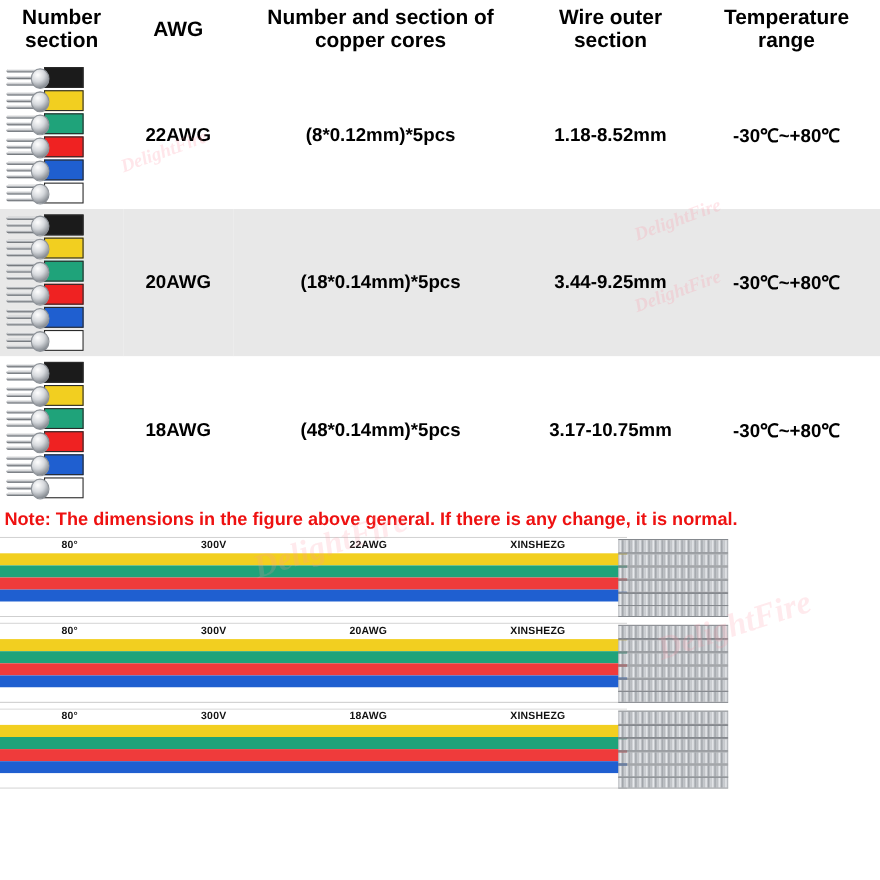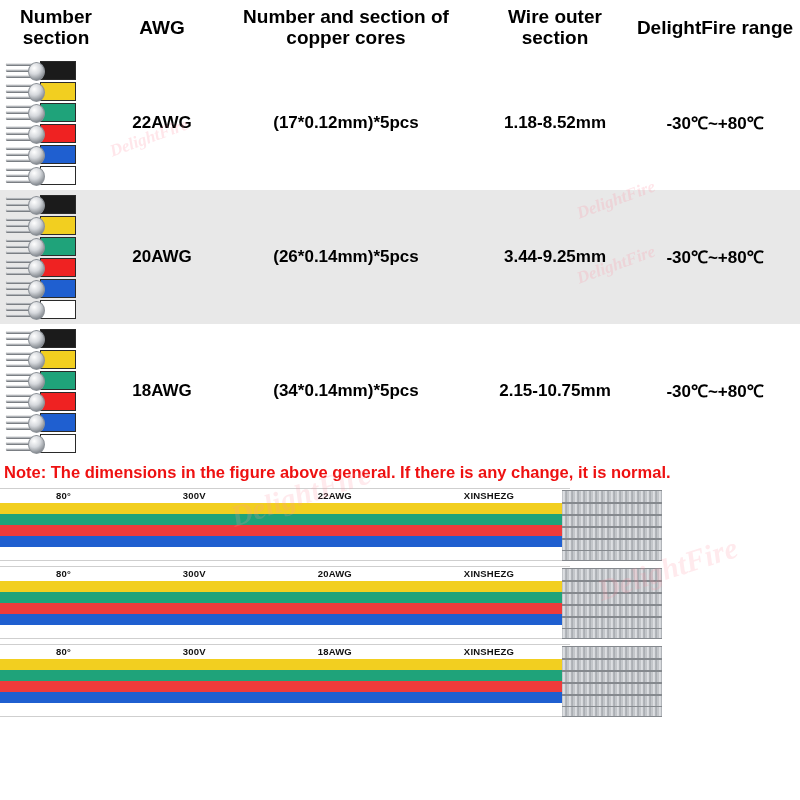--- a/index.html
+++ b/index.html
@@ -188,21 +188,21 @@
       <col class="col-cores">
       <col class="col-outer">
       <col class="col-temp">
   </colgroup>
   <thead>
     <tr>
       <th>Number section</th>
       <th>AWG</th>
       <th>Number and section of copper cores</th>
       <th>Wire outer section</th>
-      <th>DelightFire range</th>
+      <th>Temperature range</th>
     </tr>
   </thead>
   <tbody>
     <tr class="row-plain">
       <td class="cross-cell">
         <div class="wire-stack">
           <div class="wire-unit">
               <span class="wire-coil">
                 <i class="strand" style="top:2px"></i>
                 <i class="strand" style="top:8px"></i>
@@ -252,21 +252,21 @@
                 <i class="strand" style="top:2px"></i>
                 <i class="strand" style="top:8px"></i>
                 <i class="strand" style="top:14px"></i>
                 <i class="coil-head"></i>
               </span>
               <span class="wire-jacket" style="background:#ffffff"></span>
             </div>
         </div>
       </td>
       <td>22AWG</td>
-      <td>(17*0.12mm)*5pcs</td>
+      <td>(8*0.12mm)*5pcs</td>
       <td>1.18-8.52mm</td>
       <td>-30℃~+80℃</td>
     </tr>
 
     <tr class="row-alt">
       <td class="cross-cell">
         <div class="wire-stack">
           <div class="wire-unit">
               <span class="wire-coil">
                 <i class="strand" style="top:2px"></i>
@@ -317,21 +317,21 @@
                 <i class="strand" style="top:2px"></i>
                 <i class="strand" style="top:8px"></i>
                 <i class="strand" style="top:14px"></i>
                 <i class="coil-head"></i>
               </span>
               <span class="wire-jacket" style="background:#ffffff"></span>
             </div>
         </div>
       </td>
       <td>20AWG</td>
-      <td>(26*0.14mm)*5pcs</td>
+      <td>(18*0.14mm)*5pcs</td>
       <td>3.44-9.25mm</td>
       <td>-30℃~+80℃</td>
     </tr>
 
     <tr class="row-plain">
       <td class="cross-cell">
         <div class="wire-stack">
           <div class="wire-unit">
               <span class="wire-coil">
                 <i class="strand" style="top:2px"></i>
@@ -382,22 +382,22 @@
                 <i class="strand" style="top:2px"></i>
                 <i class="strand" style="top:8px"></i>
                 <i class="strand" style="top:14px"></i>
                 <i class="coil-head"></i>
               </span>
               <span class="wire-jacket" style="background:#ffffff"></span>
             </div>
         </div>
       </td>
       <td>18AWG</td>
-      <td>(34*0.14mm)*5pcs</td>
-      <td>2.15-10.75mm</td>
+      <td>(48*0.14mm)*5pcs</td>
+      <td>3.17-10.75mm</td>
       <td>-30℃~+80℃</td>
     </tr>
   </tbody>
 </table>
 
 <div class="note">Note: The dimensions in the figure above general. If there is any change, it is normal.</div>
 
 <div class="cables">
 
   <div class="cable-block">

